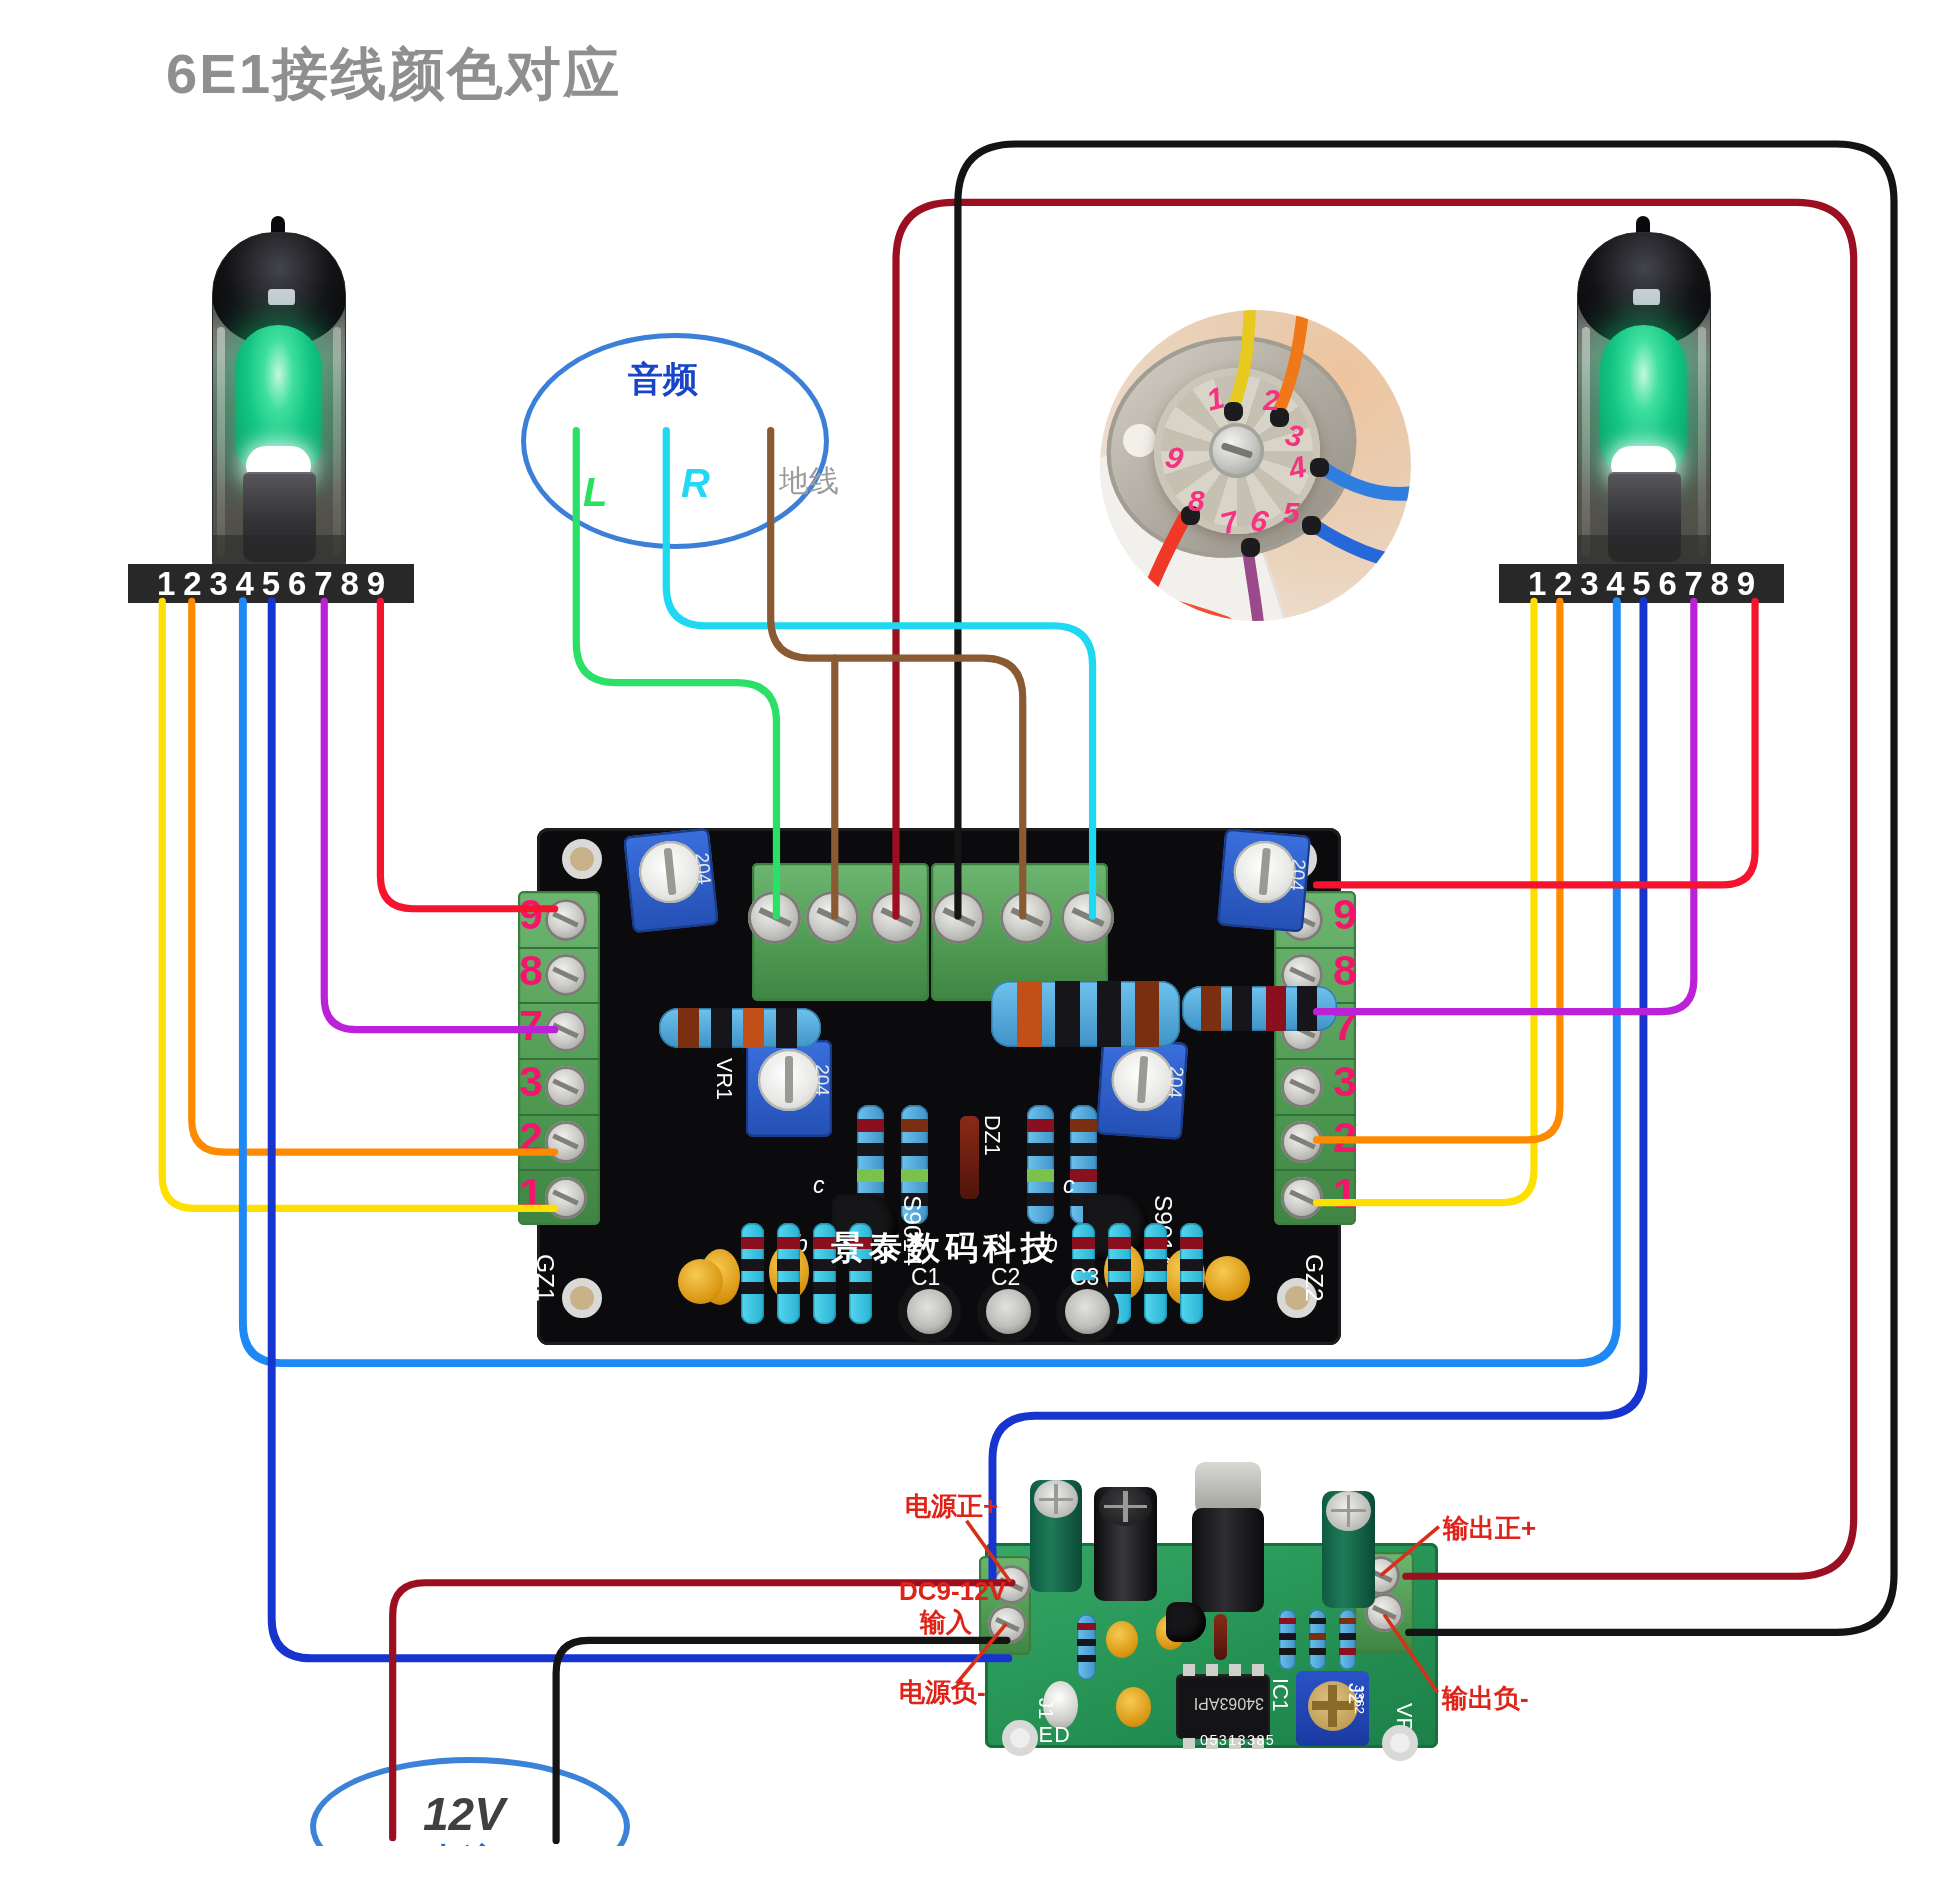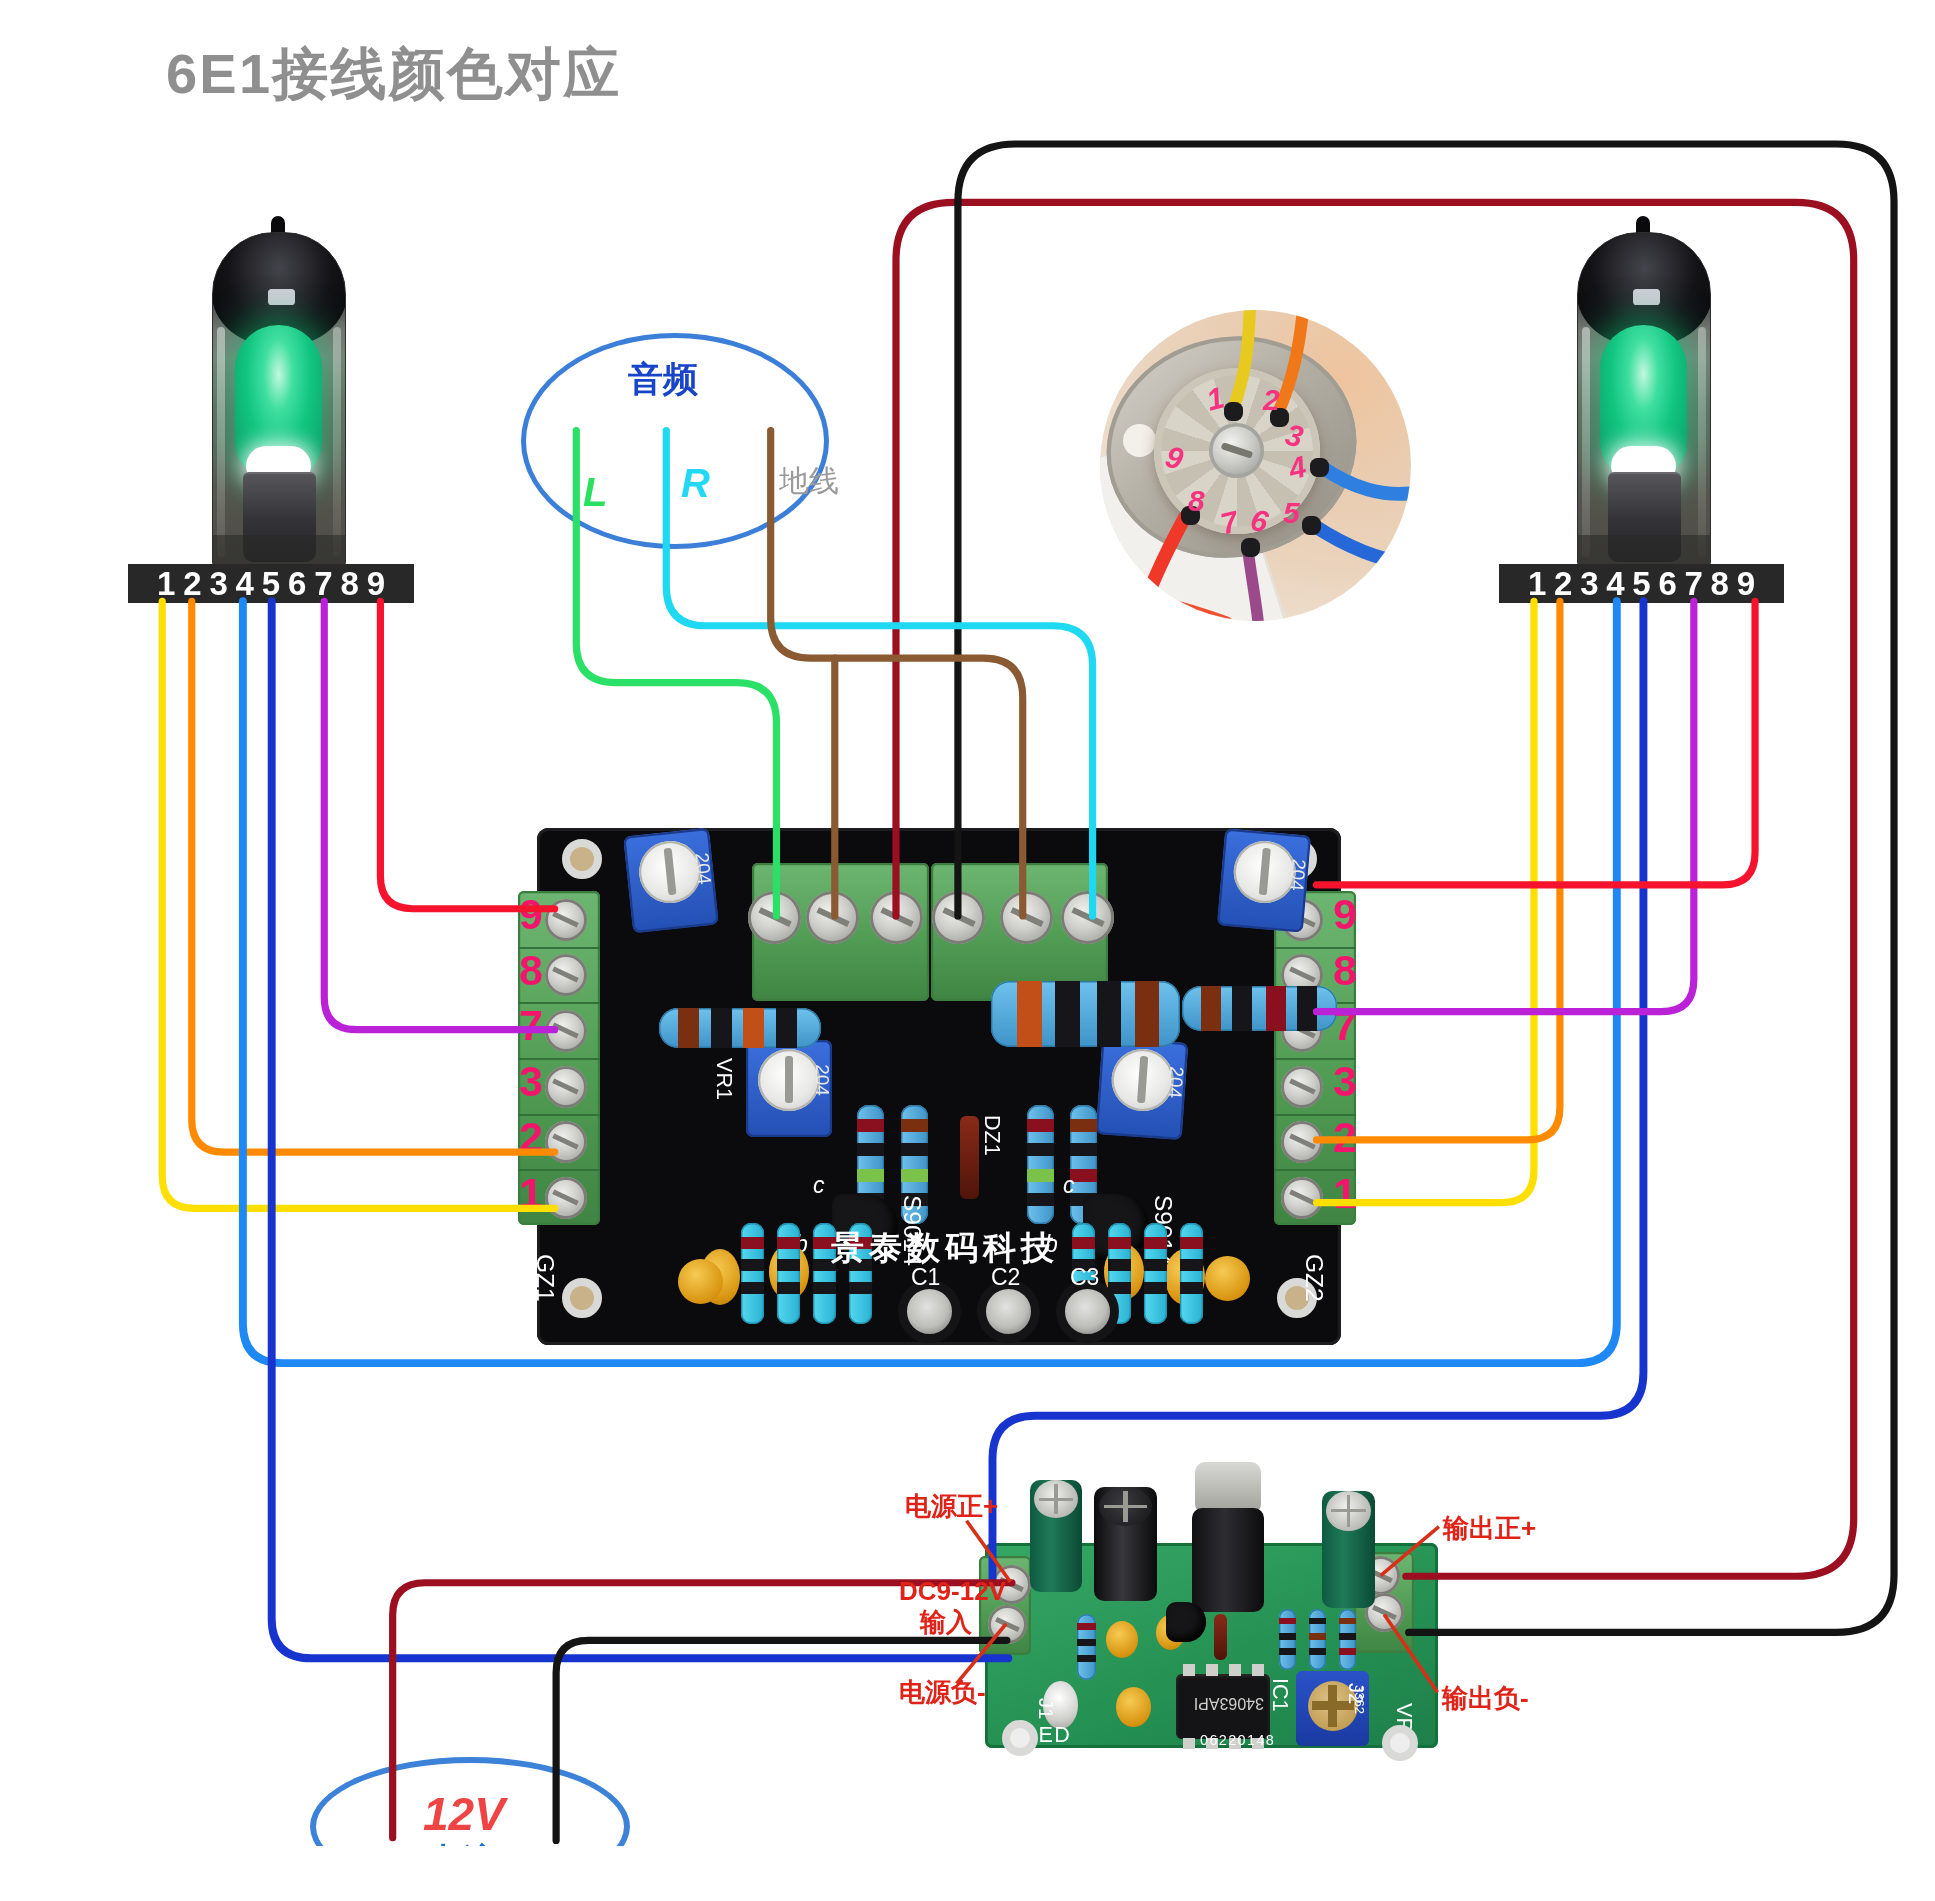--- a/index.html
+++ b/index.html
@@ -159,21 +159,21 @@
       <span>9</span>
     </div>
 
   <div class="abs bubble" id="audio-ellipse"></div>
   <div class="abs cn-blue" style="left:628px;top:356px;font-size:35px;">音频</div>
   <div class="abs" style="left:583px;top:470px;font-size:40px;font-weight:700;font-style:italic;color:#2ae05f;">L</div>
   <div class="abs" style="left:681px;top:461px;font-size:40px;font-weight:700;font-style:italic;color:#22d8f5;">R</div>
   <div class="abs" style="left:779px;top:461px;font-size:30px;color:#9a9a9a;">地线</div>
 
   <div class="abs bubble" id="dc-ellipse"></div>
-  <div class="abs" style="left:423px;top:1787px;font-size:46px;font-weight:700;font-style:italic;color:#ef4444;">12V</div>
+  <div class="abs" style="left:423px;top:1787px;font-size:46px;font-weight:700;font-style:italic;color:#404040;">12V</div>
   <div class="abs" style="left:426px;top:1838px;font-size:36px;font-weight:700;color:#1a6fd4;">直流</div>
 
   <div class="abs" id="socket-photo">
     <div class="tile"></div>
     <div class="flange"></div>
     <div class="flangehole"></div>
     <div class="ceramic"></div>
     <svg id="socket-wires" width="311" height="311" style="position:absolute;left:0;top:0;" viewBox="0 0 432 432">
       <path d="M208,0 C206,60 200,95 186,134" stroke="#e8c91f" stroke-width="17" fill="none" stroke-linecap="round"></path>
       <path d="M282,0 C276,60 266,100 247,144" stroke="#f07818" stroke-width="17" fill="none" stroke-linecap="round"></path>
@@ -461,21 +461,21 @@
     <div class="cap-r" style="left:121px;top:78px;width:32px;height:37px;"></div>
     <div class="cap-r" style="left:131px;top:144px;width:35px;height:40px;"></div>
     <div class="cap-r" style="left:171px;top:72px;width:29px;height:35px;"></div>
     <div class="trans" style="left:181px;top:59px;width:40px;height:40px;"></div>
     <div class="diode" style="left:229px;top:71px;width:13px;height:46px;"></div>
     <div style="position:absolute;left:58px;top:138px;width:35px;height:48px;border-radius:50%;background:radial-gradient(circle at 45% 35%,#ffffff,#cfcfcb 60%,#9a9a95);"></div>
 
     <div class="wtext vtext" style="left:72px;top:155px;font-size:20px;">J1</div>
     <div class="wtext" style="left:40px;top:179px;font-size:21.6px;letter-spacing:1.4px;">LED</div>
     <div class="wtext vtext" style="left:382px;top:140px;font-size:20px;">J2</div>
-    <div class="wtext" style="left:215px;top:189px;font-size:14.4px;letter-spacing:1.4px;">06220148</div>
+    <div class="wtext" style="left:215px;top:189px;font-size:14.4px;letter-spacing:1.4px;">05313385</div>
     <div class="hole" style="left:17.3px;top:177px;width:36px;height:36px;border-color:#d9d9d7;background:#eee;"></div>
     <div class="hole" style="left:397px;top:182px;width:36px;height:36px;border-color:#d9d9d7;background:#eee;"></div>
   </div>
 
   <div id="labels">
     <div class="abs redlabel" style="left:905px;top:1489px;">电源正+</div>
     <div class="abs redlabel" style="left:899px;top:1576px;">DC9-12V</div>
     <div class="abs redlabel" style="left:920px;top:1605px;">输入</div>
     <div class="abs redlabel" style="left:899px;top:1675px;">电源负-</div>
     <div class="abs redlabel" style="left:1443px;top:1511px;">输出正+</div>

